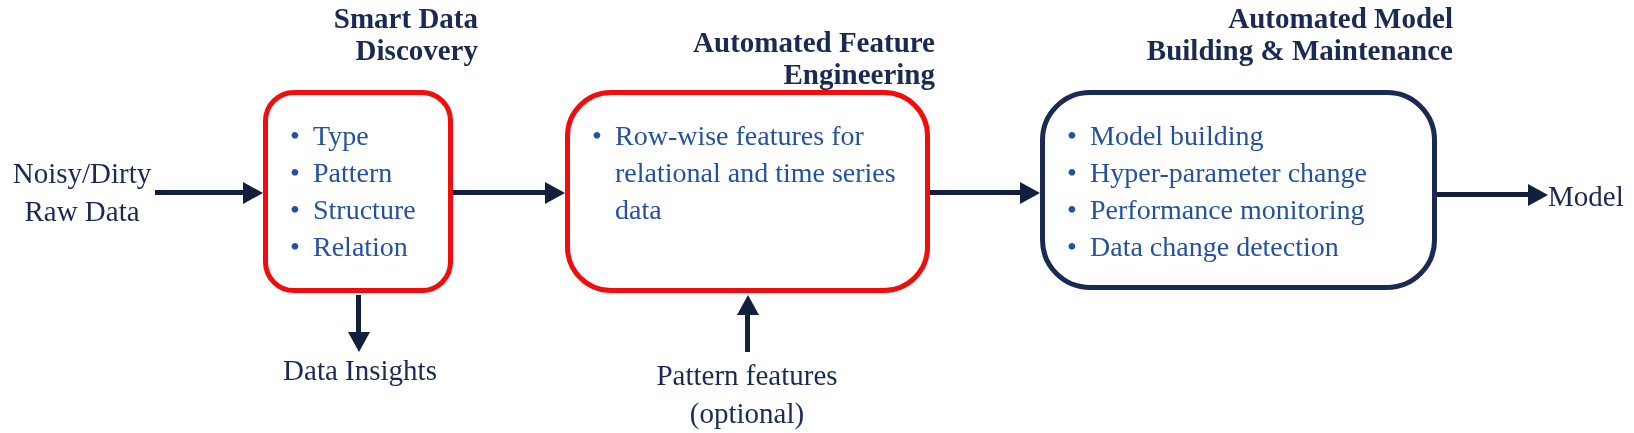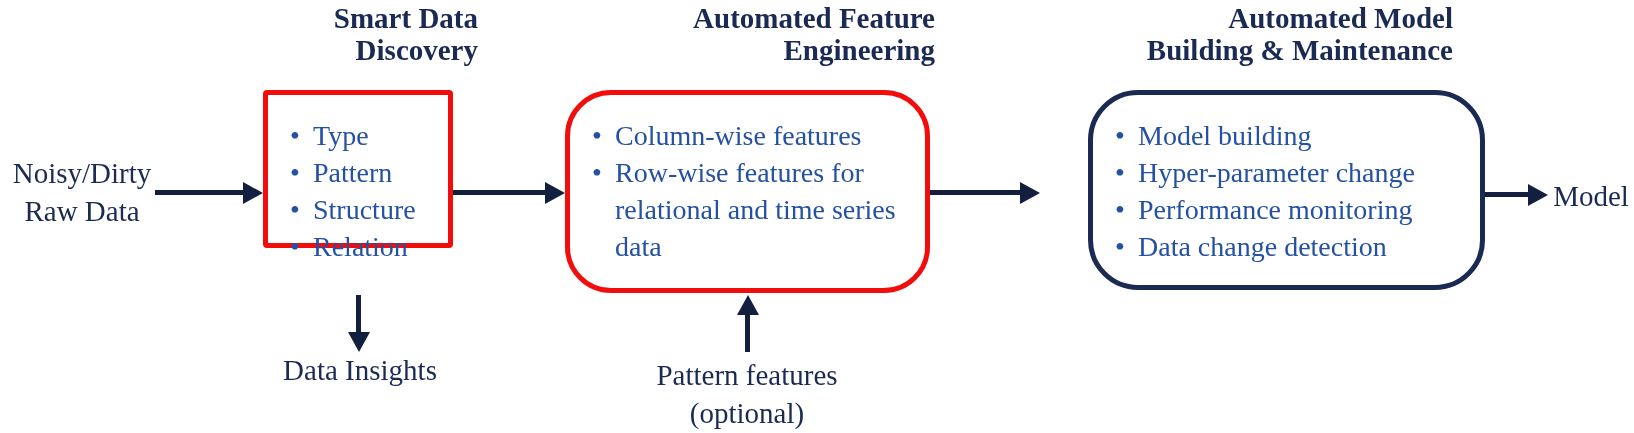--- a/index.html
+++ b/index.html
@@ -19,32 +19,32 @@
     font-family:"Liberation Serif","DejaVu Serif",serif;
   }
   
   .stage-title{
     position:absolute;top:2px;
     font-weight:bold;font-size:29px;line-height:32px;
     color:var(--navy-title);
     text-align:right;white-space:pre-line;
   }
   .t1{left:238px;width:240px;}
-  .t2{left:560px;width:375px;}
+  .t2{left:560px;width:375px;margin-top:24px;}
   .t3{left:1025px;width:428px;}
   
   .stage-box{
     position:absolute;top:90px;
     background:var(--bg);
   }
   .stage-box.red{border:5px solid var(--red-box);}
   .stage-box.navy{border:5px solid var(--navy-title);}
-  .b1{left:263px;width:190px;height:158px;border-radius:4px;}
+  .b1{left:263px;width:190px;height:203px;border-radius:31px;}
   .b2{left:565px;width:365px;height:203px;border-radius:46px;}
-  .b3{left:1040px;width:397px;height:200px;border-radius:50px;margin-left:48px;}
+  .b3{left:1040px;width:397px;height:200px;border-radius:50px;}
   .box-list{
     list-style:none;
     padding:22px 8px 0 20px;
   }
   .box-list li{
     position:relative;
     padding-left:25px;
     font-size:28px;line-height:37px;
     color:var(--blue-item);
   }
@@ -54,21 +54,21 @@
     color:var(--blue-item);
   }
   
   .side-label{
     position:absolute;
     color:var(--navy-title);
     font-size:29px;line-height:38px;
     text-align:center;white-space:pre-line;
   }
   .lbl-input{left:0;top:154px;width:164px;}
-  .lbl-model{left:1548px;top:177px;width:86px;text-align:center;}
+  .lbl-model{left:1548px;top:177px;width:86px;text-align:left;}
   .lbl-insights{left:260px;top:351px;width:200px;}
   .lbl-domain{left:621px;top:356px;width:252px;}
   
   .harrow{
     position:absolute;height:5px;background:var(--navy-arrow);
   }
   .harrow::after{
     content:"";position:absolute;left:100%;top:50%;
     transform:translateY(-50%);
     border-left:20px solid var(--navy-arrow);
@@ -120,21 +120,20 @@
       <li>Pattern</li>
       <li>Structure</li>
       <li>Relation</li>
     </ul>
   </div>
 
   <div class="stage-title t2">Automated Feature
 Engineering</div>
   <div class="stage-box red b2">
     <ul class="box-list">
-      <li>Column-wise features</li>
       <li>Row-wise features for relational and time series data</li>
     </ul>
   </div>
 
   <div class="stage-title t3">Automated Model
 Building &amp; Maintenance</div>
   <div class="stage-box navy b3">
     <ul class="box-list">
       <li>Model building</li>
       <li>Hyper-parameter change</li>

